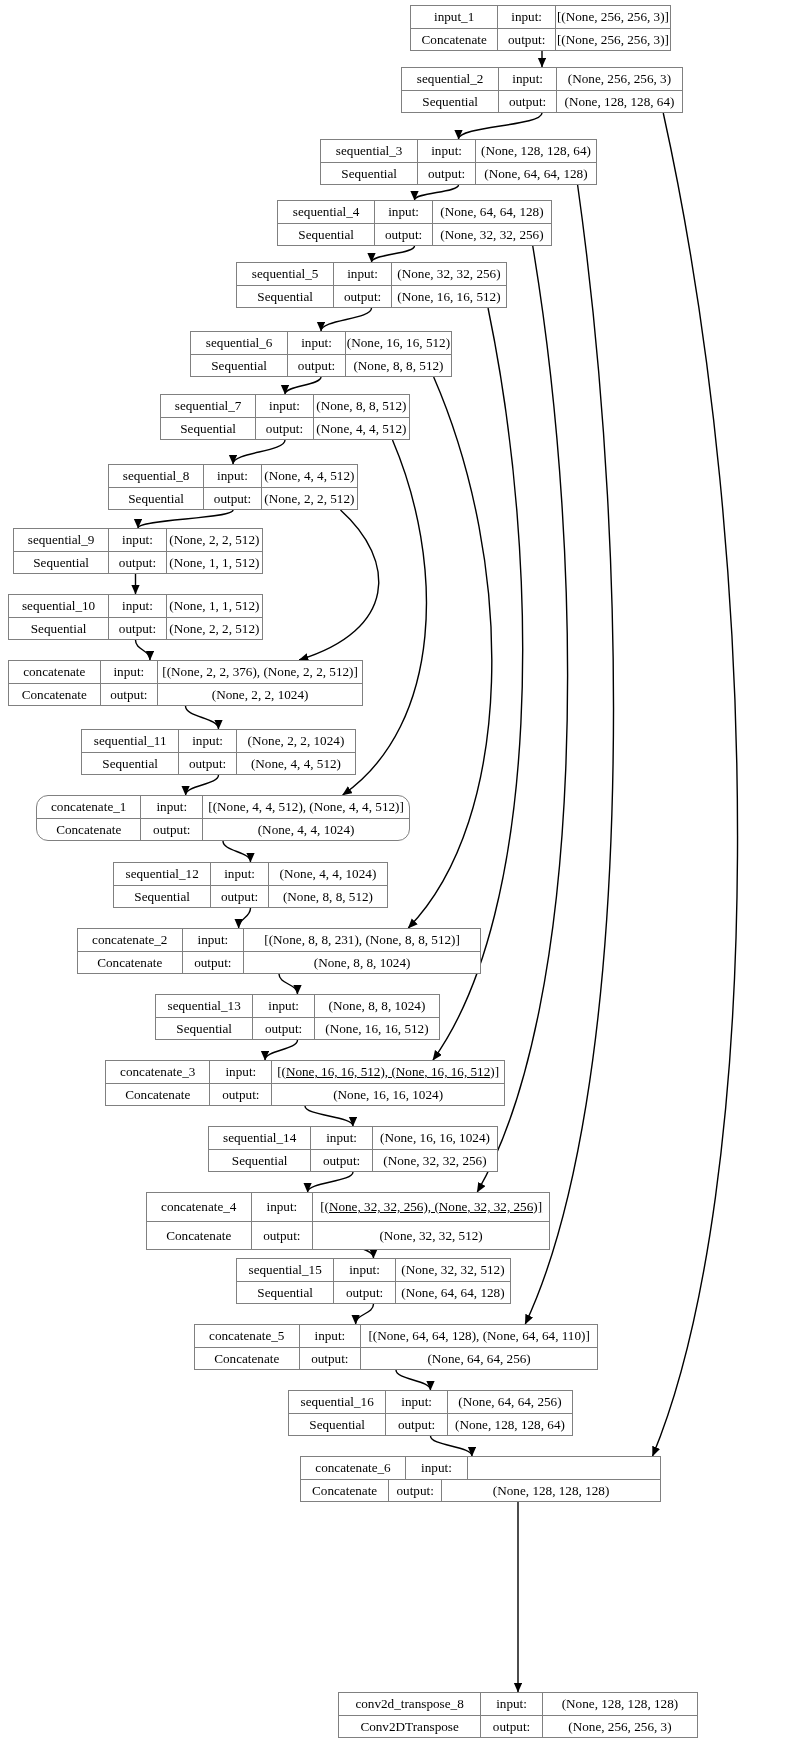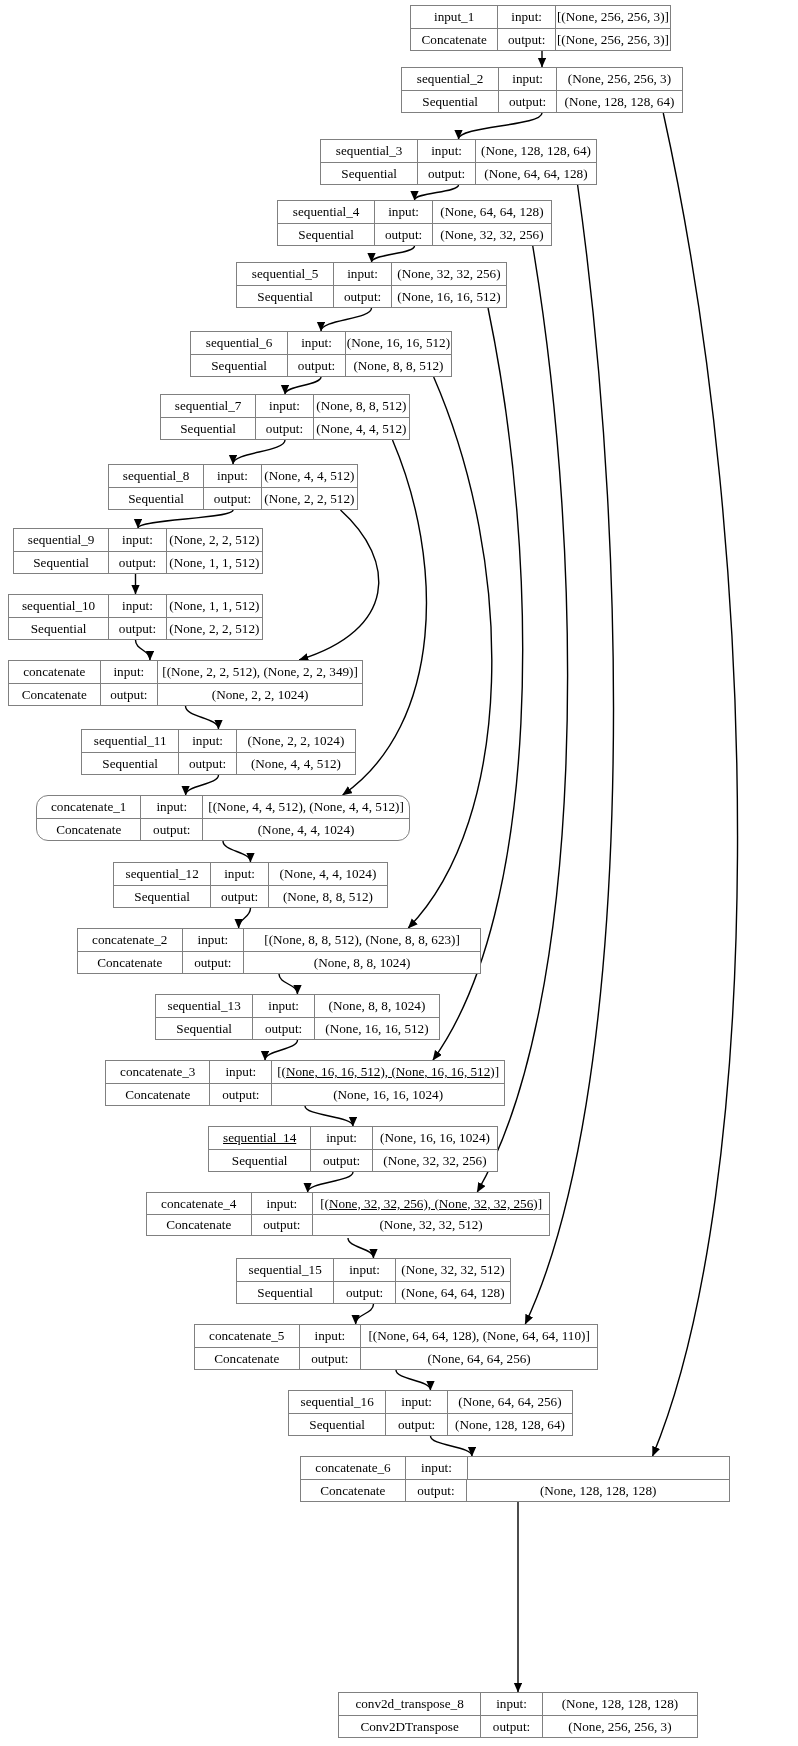--- a/index.html
+++ b/index.html
@@ -231,21 +231,21 @@
       <div class="row bot">
         <div class="cell c-name" style="width: 101px;">Sequential</div>
         <div class="cell c-label" style="width: 58px;">output:</div>
         <div class="cell c-shape" style="width: 96px;">(None, 2, 2, 512)</div>
       </div>
     </div>
     <div class="node span-out" style="left: 8px; top: 660px; width: 355px; height: 46px;">
       <div class="row top">
         <div class="cell c-name" style="width: 92px;">concatenate</div>
         <div class="cell c-label" style="width: 58px;">input:</div>
-        <div class="cell c-shape" style="width: 205px;">[(None, 2, 2, 512), (None, 2, 2, 349)]</div>
+        <div class="cell c-shape" style="width: 205px;">[(None, 2, 2, 376), (None, 2, 2, 512)]</div>
       </div>
       <div class="row bot">
         <div class="cell c-name" style="width: 92px;">Concatenate</div>
         <div class="cell c-label" style="width: 58px;">output:</div>
         <div class="cell c-shape" style="width: 205px;">(None, 2, 2, 1024)</div>
       </div>
     </div>
     <div class="node" style="left: 81px; top: 729px; width: 275px; height: 46px;">
       <div class="row top">
         <div class="cell c-name" style="width: 98px;">sequential_11</div>
@@ -279,21 +279,21 @@
       <div class="row bot">
         <div class="cell c-name" style="width: 98px;">Sequential</div>
         <div class="cell c-label" style="width: 58px;">output:</div>
         <div class="cell c-shape" style="width: 119px;">(None, 8, 8, 512)</div>
       </div>
     </div>
     <div class="node span-out" style="left: 77px; top: 928px; width: 404px; height: 46px;">
       <div class="row top">
         <div class="cell c-name" style="width: 105px;">concatenate_2</div>
         <div class="cell c-label" style="width: 62px;">input:</div>
-        <div class="cell c-shape" style="width: 237px;">[(None, 8, 8, 512), (None, 8, 8, 623)]</div>
+        <div class="cell c-shape" style="width: 237px;">[(None, 8, 8, 231), (None, 8, 8, 512)]</div>
       </div>
       <div class="row bot">
         <div class="cell c-name" style="width: 105px;">Concatenate</div>
         <div class="cell c-label" style="width: 62px;">output:</div>
         <div class="cell c-shape" style="width: 237px;">(None, 8, 8, 1024)</div>
       </div>
     </div>
     <div class="node" style="left: 155px; top: 994px; width: 285px; height: 46px;">
       <div class="row top">
         <div class="cell c-name" style="width: 98px;">sequential_13</div>
@@ -313,31 +313,31 @@
         <div class="cell c-shape" style="width: 233px; text-decoration: underline;">[(None, 16, 16, 512), (None, 16, 16, 512)]</div>
       </div>
       <div class="row bot">
         <div class="cell c-name" style="width: 105px;">Concatenate</div>
         <div class="cell c-label" style="width: 62px;">output:</div>
         <div class="cell c-shape" style="width: 233px;">(None, 16, 16, 1024)</div>
       </div>
     </div>
     <div class="node" style="left: 208px; top: 1126px; width: 290px; height: 46px;">
       <div class="row top">
-        <div class="cell c-name" style="width: 103px; text-decoration: underline;">sequential_14</div>
+        <div class="cell c-name" style="width: 103px;">sequential_14</div>
         <div class="cell c-label" style="width: 62px;">input:</div>
         <div class="cell c-shape" style="width: 125px;">(None, 16, 16, 1024)</div>
       </div>
       <div class="row bot">
         <div class="cell c-name" style="width: 103px;">Sequential</div>
         <div class="cell c-label" style="width: 62px;">output:</div>
         <div class="cell c-shape" style="width: 125px;">(None, 32, 32, 256)</div>
       </div>
     </div>
-    <div class="node span-out" style="left: 146px; top: 1192px; width: 404px; height: 44px;">
+    <div class="node span-out" style="left: 146px; top: 1192px; width: 404px; height: 58px;">
       <div class="row top">
         <div class="cell c-name" style="width: 105px;">concatenate_4</div>
         <div class="cell c-label" style="width: 62px;">input:</div>
         <div class="cell c-shape" style="width: 237px; text-decoration: underline;">[(None, 32, 32, 256), (None, 32, 32, 256)]</div>
       </div>
       <div class="row bot">
         <div class="cell c-name" style="width: 105px;">Concatenate</div>
         <div class="cell c-label" style="width: 62px;">output:</div>
         <div class="cell c-shape" style="width: 237px;">(None, 32, 32, 512)</div>
       </div>
@@ -371,21 +371,21 @@
         <div class="cell c-name" style="width: 98px;">sequential_16</div>
         <div class="cell c-label" style="width: 62px;">input:</div>
         <div class="cell c-shape" style="width: 125px;">(None, 64, 64, 256)</div>
       </div>
       <div class="row bot">
         <div class="cell c-name" style="width: 98px;">Sequential</div>
         <div class="cell c-label" style="width: 62px;">output:</div>
         <div class="cell c-shape" style="width: 125px;">(None, 128, 128, 64)</div>
       </div>
     </div>
-    <div class="node span-out" style="left: 300px; top: 1456px; width: 430px; height: 46px;">
+    <div class="node span-out" style="left: 300px; top: 1456px; width: 361px; height: 46px;">
       <div class="row top">
         <div class="cell c-name" style="width: 105px;">concatenate_6</div>
         <div class="cell c-label" style="width: 62px;">input:</div>
       </div>
       <div class="row bot">
         <div class="cell c-name" style="width: 105px;">Concatenate</div>
         <div class="cell c-label" style="width: 62px;">output:</div>
         <div class="cell c-shape" style="width: 263px;">(None, 128, 128, 128)</div>
       </div>
     </div>

